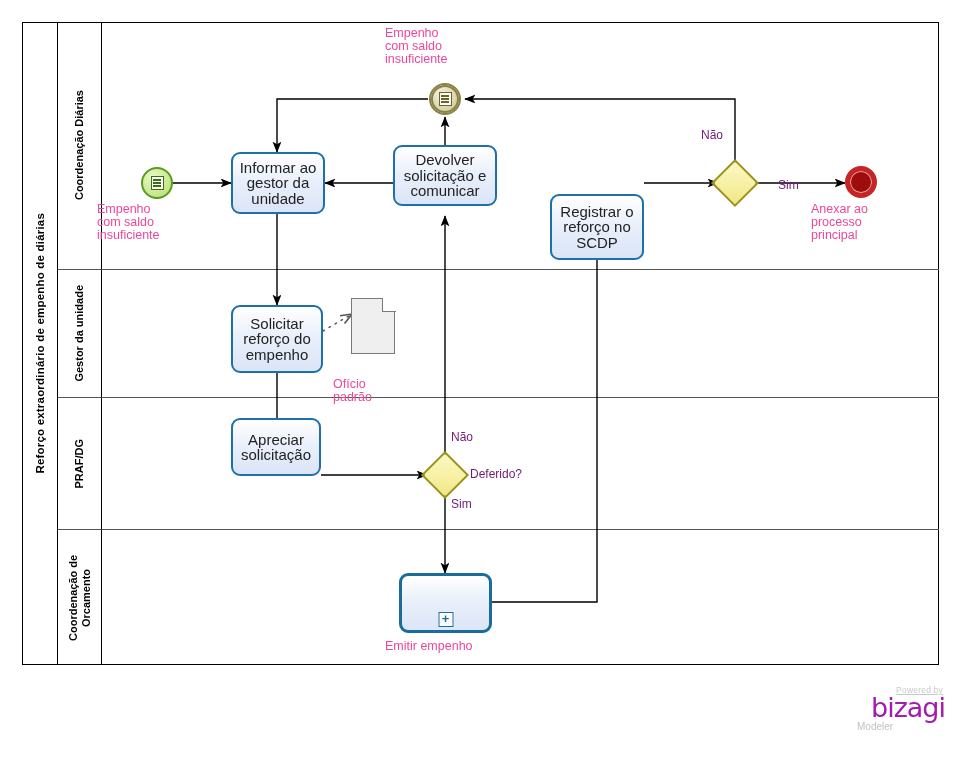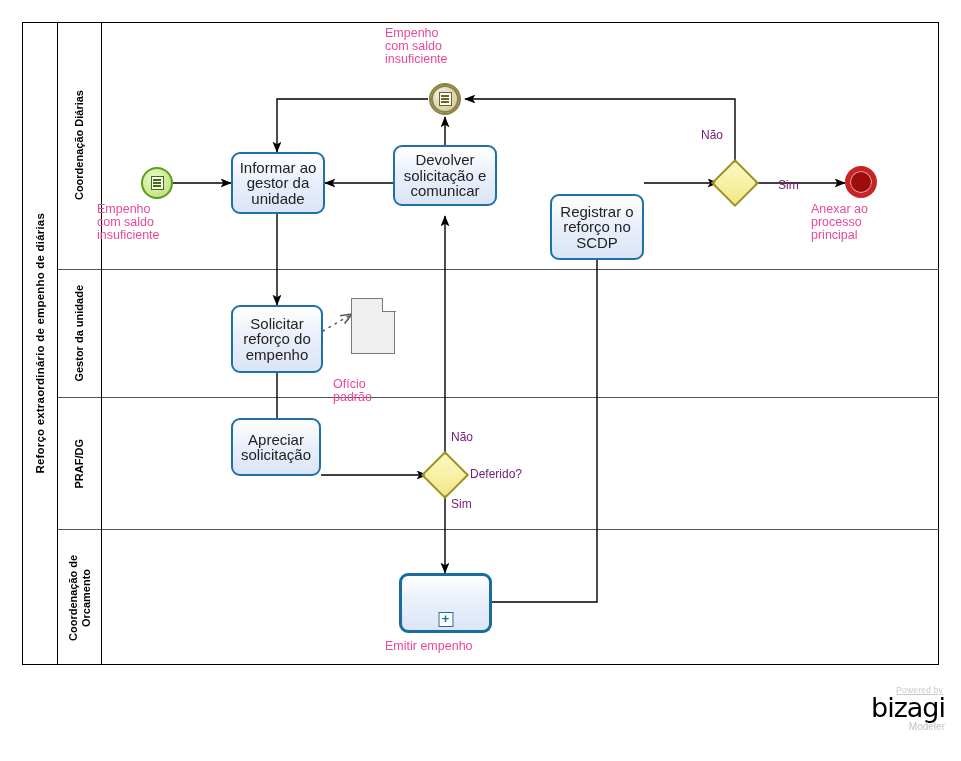--- a/index.html
+++ b/index.html
@@ -224,30 +224,30 @@
   .bz-powered {
     font-size: 8.5px;
     color: #c9c9c9;
     letter-spacing: 0.2px;
     line-height: 10px;
     margin-right: 2px;
     text-decoration: underline;
   }
   .bz-word {
     font-size: 27px;
-    color: #000000;
+    color: #a21caf;
     line-height: 26px;
     letter-spacing: -1px;
     font-family: "DejaVu Sans", sans-serif;
   }
   .bz-modeler {
     font-size: 10px;
     color: #c2c2c2;
     line-height: 11px;
-    text-align: right;
+    text-align: left;
     margin-left: 12px;
   }
 </style>
 </head>
 <body>
 
 <div id="canvas">
 
   <div class="pool"></div>
 

